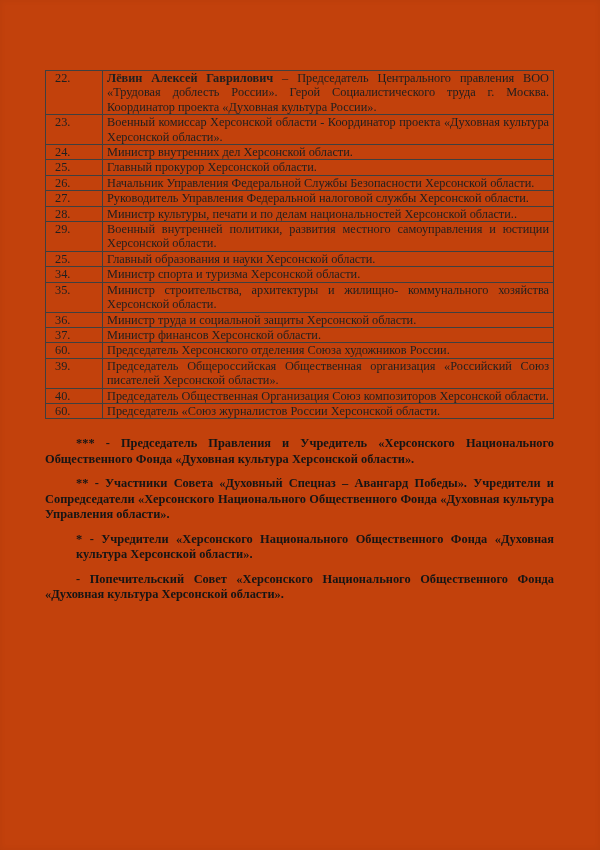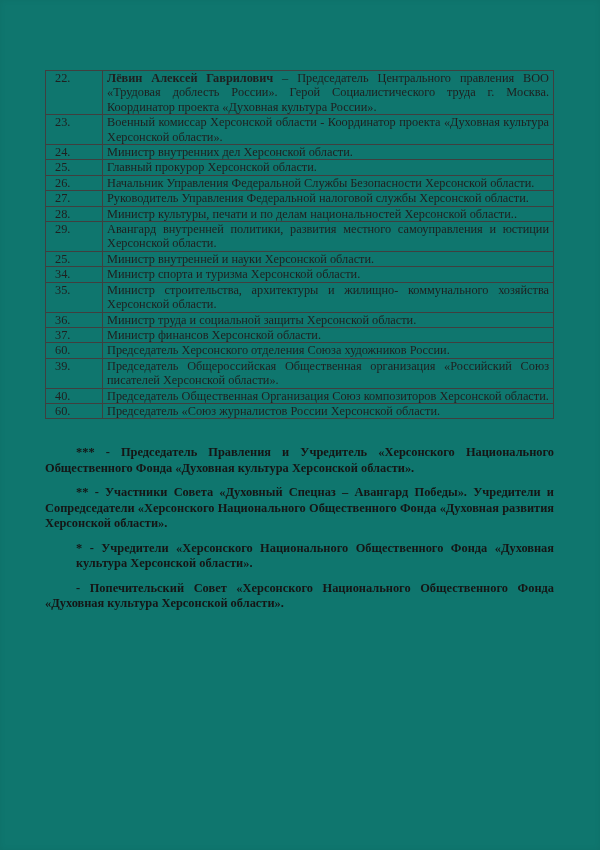--- a/index.html
+++ b/index.html
@@ -4,21 +4,21 @@
 <style>
   html, body {
     margin: 0;
     padding: 0;
     background: #ffffff;
   }
   .page {
     position: relative;
     width: 600px;
     height: 850px;
-    background: #0f766e;
+    background: #c2410c;
     overflow: hidden;
     font-family: "Liberation Serif", "DejaVu Serif", serif;
     color: #1f1f1f;
     box-shadow: inset 0 0 6px rgba(0,0,0,0.05);
   }
   .content {
     position: absolute;
     left: 45px;
     top: 70px;
     width: 509px;
@@ -42,21 +42,21 @@
   }
   table.roster td.txt {
     text-align: justify;
     text-align-last: left;
     border-radius: 17px;
   }
   table.roster td.txt b {
     font-weight: bold;
   }
   .footnotes {
-    margin-top: 26px;
+    margin-top: 17px;
     width: 509px;
   }
   .footnotes p.fn {
     margin: 0 0 9px 0;
     font-size: 12.4px;
     line-height: 15.5px;
     font-weight: bold;
     text-align: justify;
     text-align-last: left;
     text-indent: 31px;
@@ -97,25 +97,25 @@
           <tr>
             <td class="num">27.</td>
             <td class="txt">Руководитель Управления Федеральной налоговой службы   Херсонской области.</td>
           </tr>
           <tr>
             <td class="num">28.</td>
             <td class="txt">Министр культуры, печати и по делам национальностей  Херсонской области..</td>
           </tr>
           <tr>
             <td class="num">29.</td>
-            <td class="txt">Авангард внутренней политики, развития местного самоуправления и юстиции Херсонской области.</td>
+            <td class="txt">Военный внутренней политики, развития местного самоуправления и юстиции Херсонской области.</td>
           </tr>
           <tr>
             <td class="num">25.</td>
-            <td class="txt">Министр внутренней и науки  Херсонской области.</td>
+            <td class="txt">Главный образования и науки  Херсонской области.</td>
           </tr>
           <tr>
             <td class="num">34.</td>
             <td class="txt">Министр спорта и туризма   Херсонской области.</td>
           </tr>
           <tr>
             <td class="num">35.</td>
             <td class="txt">Министр строительства, архитектуры и жилищно- коммунального хозяйства Херсонской области.</td>
           </tr>
           <tr>
@@ -139,18 +139,18 @@
             <td class="txt">Председатель Общественная Организация Союз композиторов   Херсонской области.</td>
           </tr>
           <tr>
             <td class="num">60.</td>
             <td class="txt">Председатель «Союз журналистов России   Херсонской области.</td>
           </tr>
         </tbody>
     </table>
     <div class="footnotes" id="footnotes">
         <p class="fn">*** - Председатель Правления и Учредитель «Херсонского Национального Общественного Фонда «Духовная культура  Херсонской области».</p>
-        <p class="fn">** - Участники Совета «Духовный Спецназ – Авангард Победы». Учредители и Сопредседатели «Херсонского Национального Общественного Фонда «Духовная развития Херсонской области».</p>
+        <p class="fn">** - Участники Совета «Духовный Спецназ – Авангард Победы». Учредители и Сопредседатели «Херсонского Национального Общественного Фонда «Духовная культура Управления области».</p>
         <p class="fn fn-block">* - Учредители «Херсонского Национального Общественного Фонда «Духовная культура Херсонской области».</p>
         <p class="fn">- Попечительский Совет «Херсонского Национального Общественного Фонда «Духовная культура  Херсонской области».</p>
       </div>
   </div>
 </div>
 
 </body></html>

